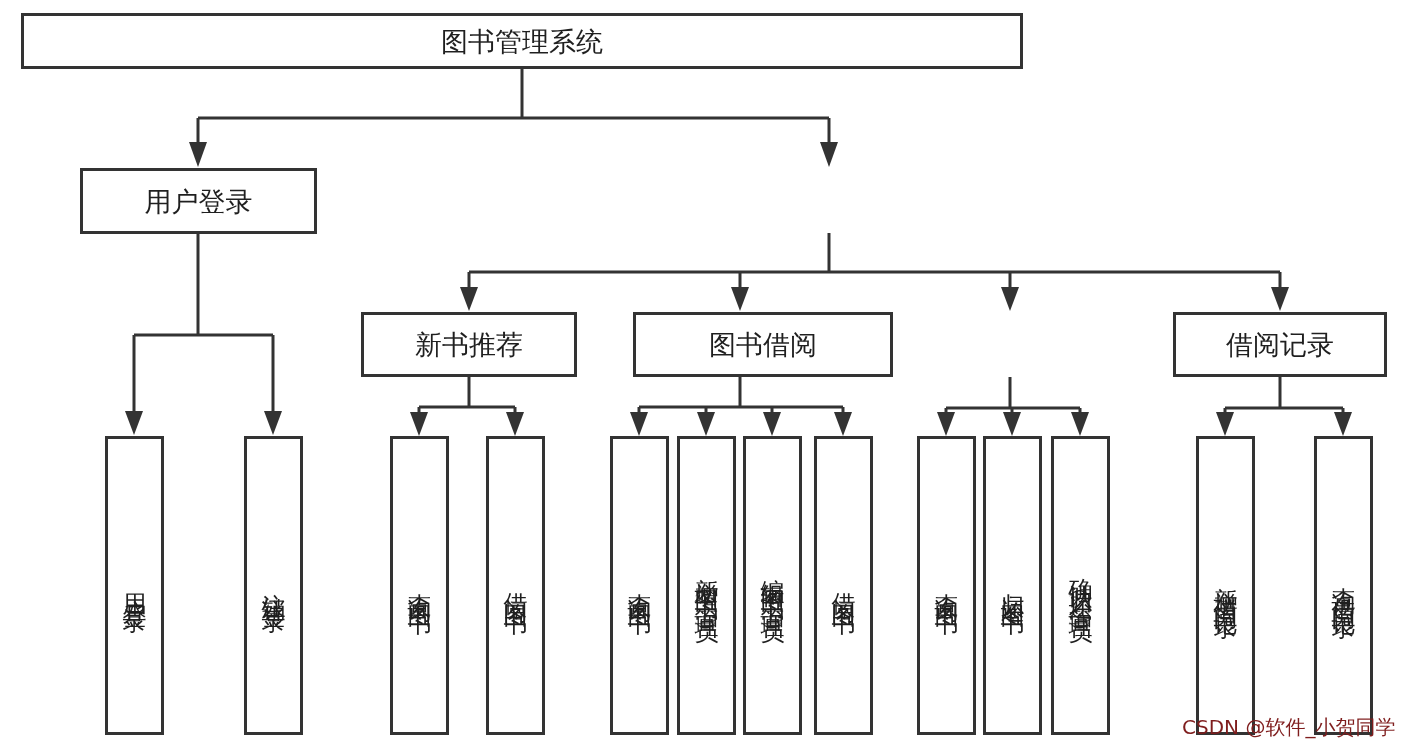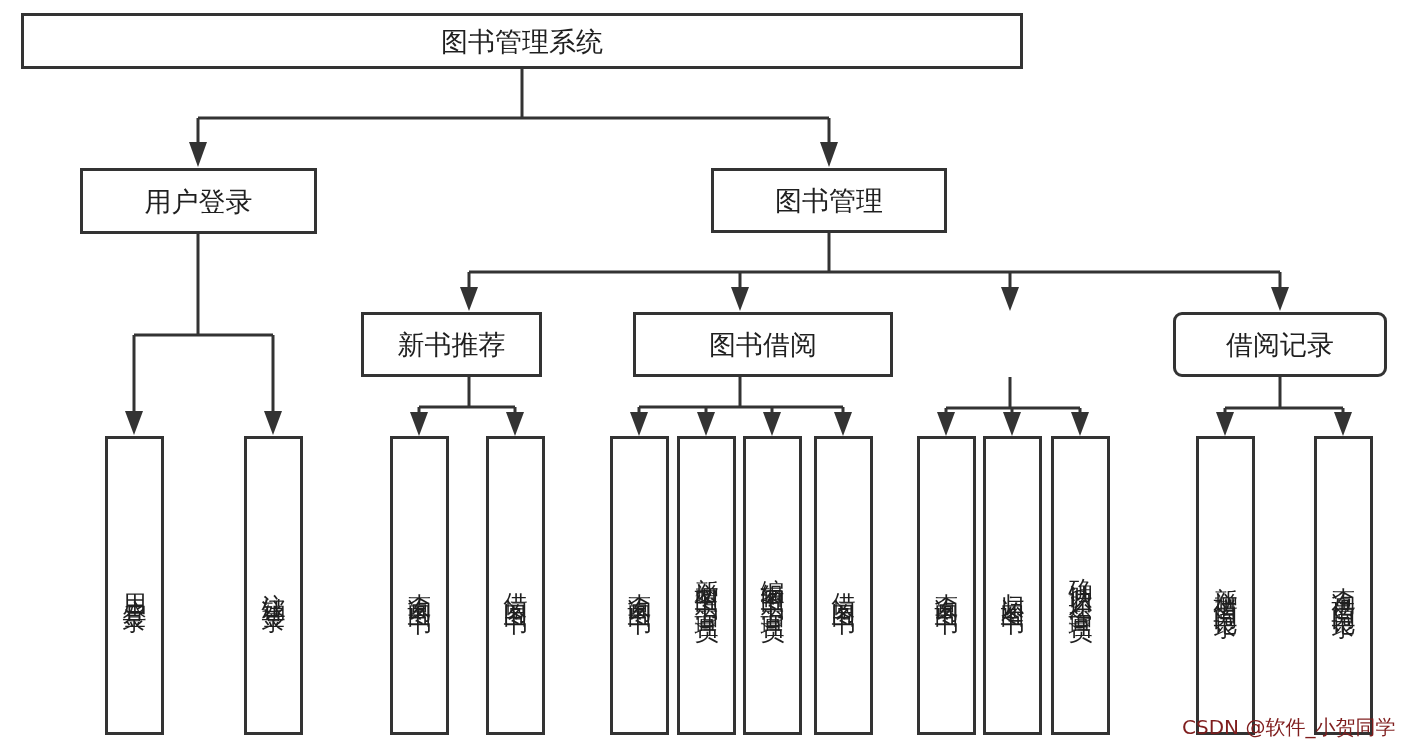--- a/index.html
+++ b/index.html
@@ -148,31 +148,28 @@
     </g>
   </svg>
 
   <div class="node" style="left:21px; top:13px; width:1002px; height:56px;">
     <span>图书管理系统</span>
   </div>
 
   <div class="node" style="left:80px; top:168px; width:237px; height:66px;">
     <span>用户登录</span>
   </div>
-  <div class="node" style="left:711px; top:168px; width:236px; height:65px;">
-    <span>图书管理</span>
-  </div>
-
-  <div class="node" style="left:361px; top:312px; width:181px; height:65px;">
+
+  <div class="node" style="left:361px; top:312px; width:216px; height:65px;">
     <span>新书推荐</span>
   </div>
   <div class="node" style="left:633px; top:312px; width:260px; height:65px;">
     <span>图书借阅</span>
   </div>
-  <div class="node" style="left:1173px; top:312px; width:214px; height:65px;border-radius:9px;">
+  <div class="node" style="left:1173px; top:312px; width:214px; height:65px;">
     <span>借阅记录</span>
   </div>
 
   <div class="leaf" style="left:105px;">
     <span>用户登录</span>
   </div>
   <div class="leaf" style="left:244px;">
     <span>注销登录</span>
   </div>
 

